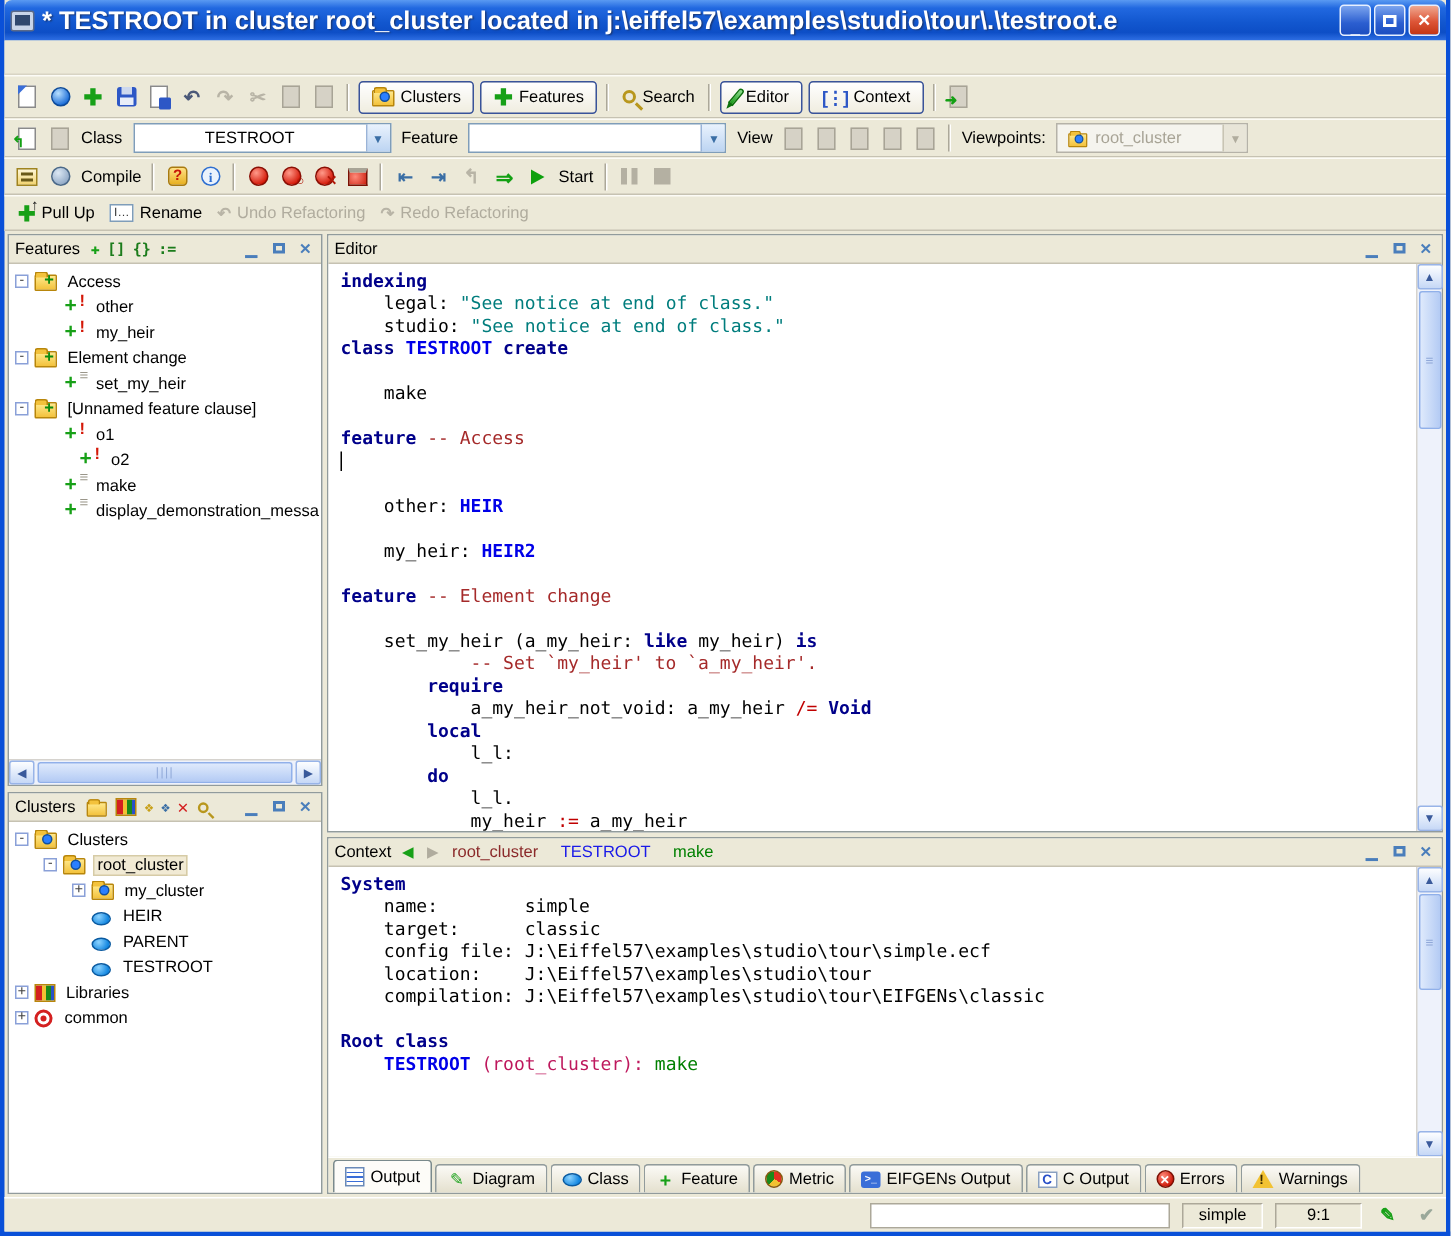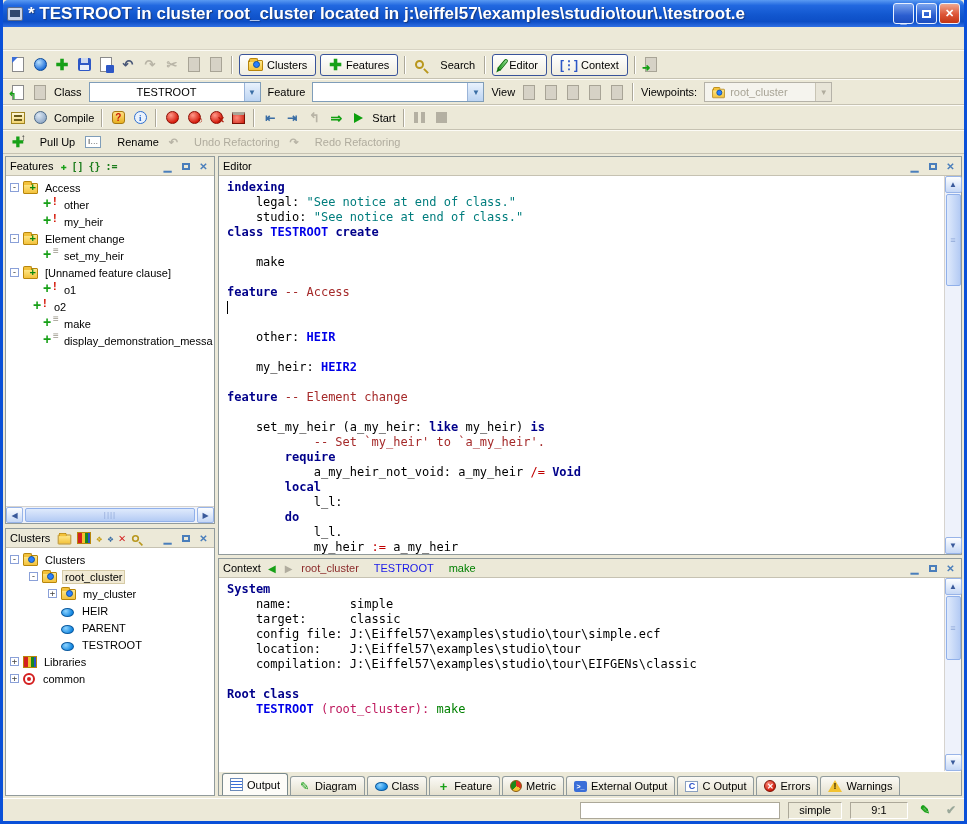--- a/index.html
+++ b/index.html
@@ -36,21 +36,21 @@
   .glyph-gray { color:#b8b4a6; font-weight:bold; }
   .page { width:12px; height:15px; background:#fff; border:1px solid #8a8a8a; position:relative; }
   .page.gray { background:#d6d2c6; border-color:#a8a496; }
   .page.blue-fold::after { content:''; position:absolute; left:-1px; top:-1px; border-top:6px solid #3a6ed8; border-right:6px solid transparent; }
   .ball-blue { width:13px; height:13px; border-radius:50%; background:radial-gradient(circle at 35% 30%,#b8e0ff,#1d6ed8 75%); border:1px solid #0c4a9a; }
   .floppy { width:13px; height:13px; background:#2d57c6; border-radius:2px 2px 2px 2px; position:relative; }
   .floppy::after { content:''; position:absolute; left:3px; top:0; width:7px; height:5px; background:#cdd8ee; }
   .floppy::before { content:''; position:absolute; left:2px; bottom:1px; width:9px; height:5px; background:#e8edf8; }
 
   .tbtn { display:flex; align-items:center; gap:4px; border:1px solid #39539a; border-radius:3px; background:linear-gradient(#ffffff,#f0ede0); padding:2px 8px; margin:0 2px; font-size:11px; height:22px; }
-  .flatbtn { display:flex; align-items:center; gap:16px; padding:2px 5px; font-size:11px; }
+  .flatbtn { display:flex; align-items:center; gap:4px; padding:2px 5px; font-size:11px; }
 
   .mini-folder { width:15px; height:11px; background:linear-gradient(#ffe98c,#f3c23c); border:1px solid #b8860b; border-radius:1px; position:relative; margin-top:2px; }
   .mini-folder::before { content:''; position:absolute; top:-3px; left:0; width:7px; height:3px; background:#f3c23c; border:1px solid #b8860b; border-bottom:none; border-radius:2px 2px 0 0; }
   .mini-folder.dot::after { content:''; position:absolute; right:2px; bottom:2px; width:5px; height:5px; border-radius:50%; background:#2a7fff; border:1px solid #11509e; }
   .magnifier { width:9px; height:9px; border:2px solid #b8971d; border-radius:50%; position:relative; }
   .magnifier::after { content:''; position:absolute; width:6px; height:2px; background:#b8971d; transform:rotate(45deg); left:6px; top:8px; }
   .pencil { width:4px; height:13px; background:linear-gradient(#8fe08f,#1a9e1a); border:1px solid #0c700c; border-radius:2px 2px 0 0; transform:rotate(40deg); position:relative; }
   .pencil::after { content:''; position:absolute; bottom:-5px; left:-1px; border-top:5px solid #0c700c; border-left:2px solid transparent; border-right:2px solid transparent; }
   .braces-blue { color:#2d57c6; font-weight:bold; font-size:12px; letter-spacing:-1px; }
 
@@ -426,21 +426,21 @@
             <div class="trow" style="padding-left: 4px;">
               <span class="exp">-</span>
               <span class="ticon folder"></span>
               <span class="tlabel">[Unnamed feature clause]</span>
             </div>
             <div class="trow" style="padding-left: 23px;">
               <span class="exp-sp"></span>
               <span class="ticon attribute"></span>
               <span class="tlabel">o1</span>
             </div>
-            <div class="trow" style="padding-left: 13px;">
+            <div class="trow" style="padding-left: 33px;">
               <span class="exp-sp"></span>
               <span class="ticon attribute"></span>
               <span class="tlabel">o2</span>
             </div>
             <div class="trow" style="padding-left: 23px;">
               <span class="exp-sp"></span>
               <span class="ticon routine"></span>
               <span class="tlabel">make</span>
             </div>
             <div class="trow" style="padding-left: 23px;">
@@ -610,21 +610,21 @@
             <div class="tab">
               <span class="tabicon t-feature">+</span>
               <span>Feature</span>
             </div>
             <div class="tab">
               <span class="tabicon t-metric"></span>
               <span>Metric</span>
             </div>
             <div class="tab">
               <span class="tabicon t-extout">&gt;_</span>
-              <span>External Output</span>
+              <span>EIFGENs Output</span>
             </div>
             <div class="tab">
               <span class="tabicon t-cout">C</span>
               <span>C Output</span>
             </div>
             <div class="tab">
               <span class="tabicon t-errors">✕</span>
               <span>Errors</span>
             </div>
             <div class="tab">

